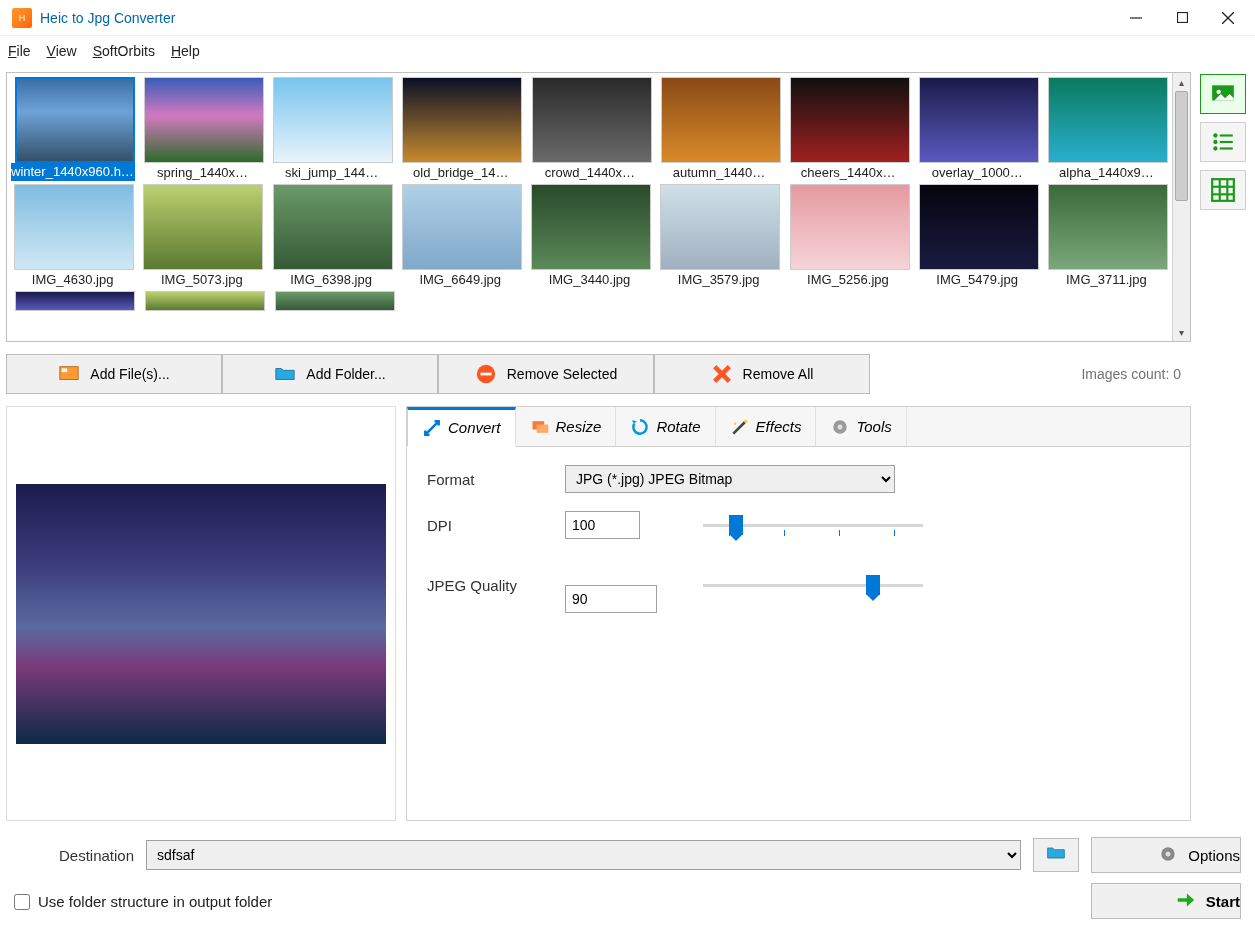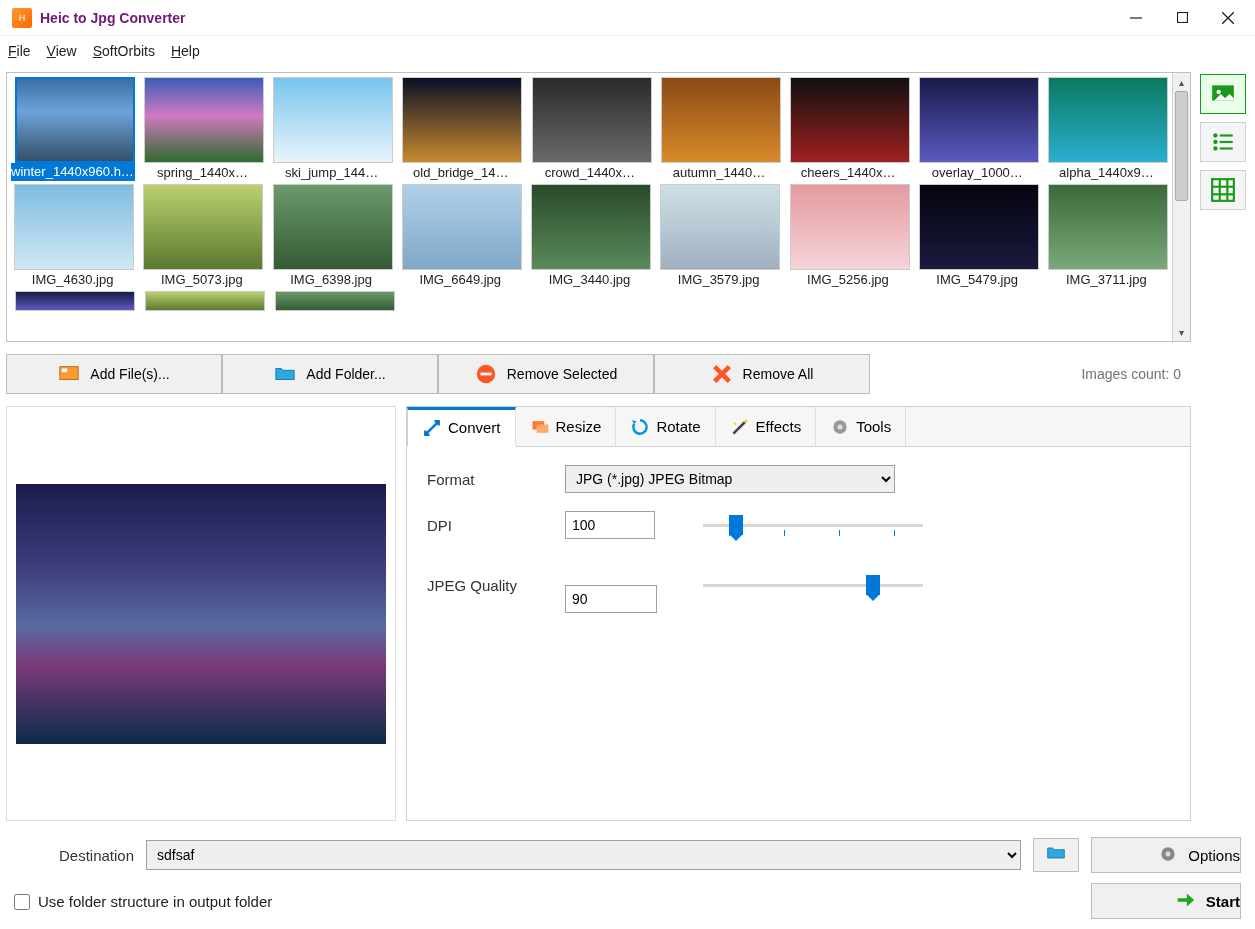--- a/index.html
+++ b/index.html
@@ -1,19 +1,19 @@
 <!DOCTYPE html>
 <html><head>
 <meta charset="utf-8">
 <style>
 * { box-sizing: border-box; margin: 0; padding: 0; font-family: "Segoe UI", Tahoma, sans-serif; }
 body { background: #fff; width: 1255px; height: 929px; overflow: hidden; display: flex; flex-direction: column; }
 .titlebar { height: 36px; display: flex; align-items: center; padding: 0 4px; border-bottom: 1px solid #eee; }
 .titlebar .app-icon { width: 20px; height: 20px; margin: 0 8px; background: linear-gradient(135deg,#ff9933,#ff6600); border-radius: 2px; display: flex; align-items: center; justify-content: center; font-size: 9px; color: #fff; }
-.titlebar .title { font-size: 14px; color: #701a75; font-weight: bold; }
+.titlebar .title { font-size: 14px; color: #0369a1; }
 .titlebar .win-controls { margin-left: auto; display: flex; }
 .titlebar .win-controls .wc { width: 46px; height: 36px; display: flex; align-items: center; justify-content: center; cursor: pointer; }
 
 .menubar { height: 30px; display: flex; align-items: center; padding: 0 8px; gap: 16px; font-size: 14px; color: #222; }
 .menubar .menu-item { cursor: pointer; }
 .menubar .menu-item .u { text-decoration: underline; }
 
 .main-area { flex: 1; display: flex; padding: 6px; gap: 6px; }
 .left-col { flex: 1; display: flex; flex-direction: column; gap: 8px; min-width: 0; }
 .right-toolbar { width: 52px; display: flex; flex-direction: column; gap: 8px; align-items: center; padding-top: 2px; }
@@ -38,21 +38,21 @@
 .action-btn { height: 40px; background: #f0f0f0; border: 1px solid #bcbcbc; display: flex; align-items: center; gap: 10px; padding: 0 18px; min-width: 216px; cursor: pointer; font-size: 14px; justify-content: center; }
 .action-btn .ico { width: 22px; height: 22px; display: flex; align-items:center; justify-content:center; }
 .action-bar .count { margin-left: auto; font-size: 14px; color: #737373; padding-right: 10px; }
 
 .mid-section { flex: 1; display: flex; gap: 10px; min-height: 0; }
 .preview-box { width: 390px; background: #fff; border: 1px solid #ddd; display:flex; align-items:center; justify-content:center; }
 .preview-img { width: 370px; height: 260px; }
 .settings-box { flex: 1; border: 1px solid #d0d0d0; display: flex; flex-direction: column; }
 
 .tabs { display: flex; border-bottom: 1px solid #d0d0d0; background: #f6f6f6; height: 40px; }
-.tab { display: flex; align-items: center; gap: 6px; padding: 0 14px; font-size: 15px; border-right: 1px solid #e0e0e0; cursor: pointer; }
+.tab { display: flex; align-items: center; gap: 6px; padding: 0 14px; font-size: 15px; border-right: 1px solid #e0e0e0; cursor: pointer; font-style: italic; }
 .tab.active { background: #fff; border-bottom: 2px solid #fff; margin-bottom: -1px; font-weight: 500; border-left:1px solid #d0d0d0; border-top:3px solid #0078d7;}
 .tab .tico { width: 20px; height: 20px; display:flex; align-items:center; justify-content:center;}
 
 .settings-body { padding: 18px 20px; display: grid; grid-template-columns: 120px 120px 240px; gap: 18px 18px; align-items: center; font-size: 15px; color: #333; }
 .settings-body select, .settings-body input[type=text] { height: 28px; border: 1px solid #a0a0a0; padding: 0 6px; font-size: 14px; font-family: inherit; }
 .settings-body select { grid-column: 2 / span 2; width: 330px; }
 .slider-wrap { position: relative; width: 220px; height: 24px; }
 .slider-track { position: absolute; top: 11px; left: 0; right: 0; height: 3px; background: #d6d6d6; }
 .slider-track .tick { position:absolute; top:6px; width:1px; height:6px; background:#0078d7;}
 .slider-thumb { position: absolute; top: 2px; width: 14px; height: 20px; background: #0078d7; cursor: pointer; }
@@ -315,21 +315,21 @@
                 </svg>
               </span>
           <span>Tools</span>
         </div>
       </div>
       <div class="settings-body">
         <label>Format</label>
         <select><option>JPG (*.jpg) JPEG Bitmap</option></select>
 
         <label>DPI</label>
-        <input type="text" style="width: 90px;" value="100">
+        <input type="text" style="width: 75px;" value="100">
         <div class="slider-wrap">
           <div class="slider-track">
                 <span class="tick" style="left:12%"></span>
                 <span class="tick" style="left:37%"></span>
                 <span class="tick" style="left:62%"></span>
                 <span class="tick" style="left:87%"></span>
               </div>
           <div class="slider-thumb" style="left:12%"></div>
         </div>
 

